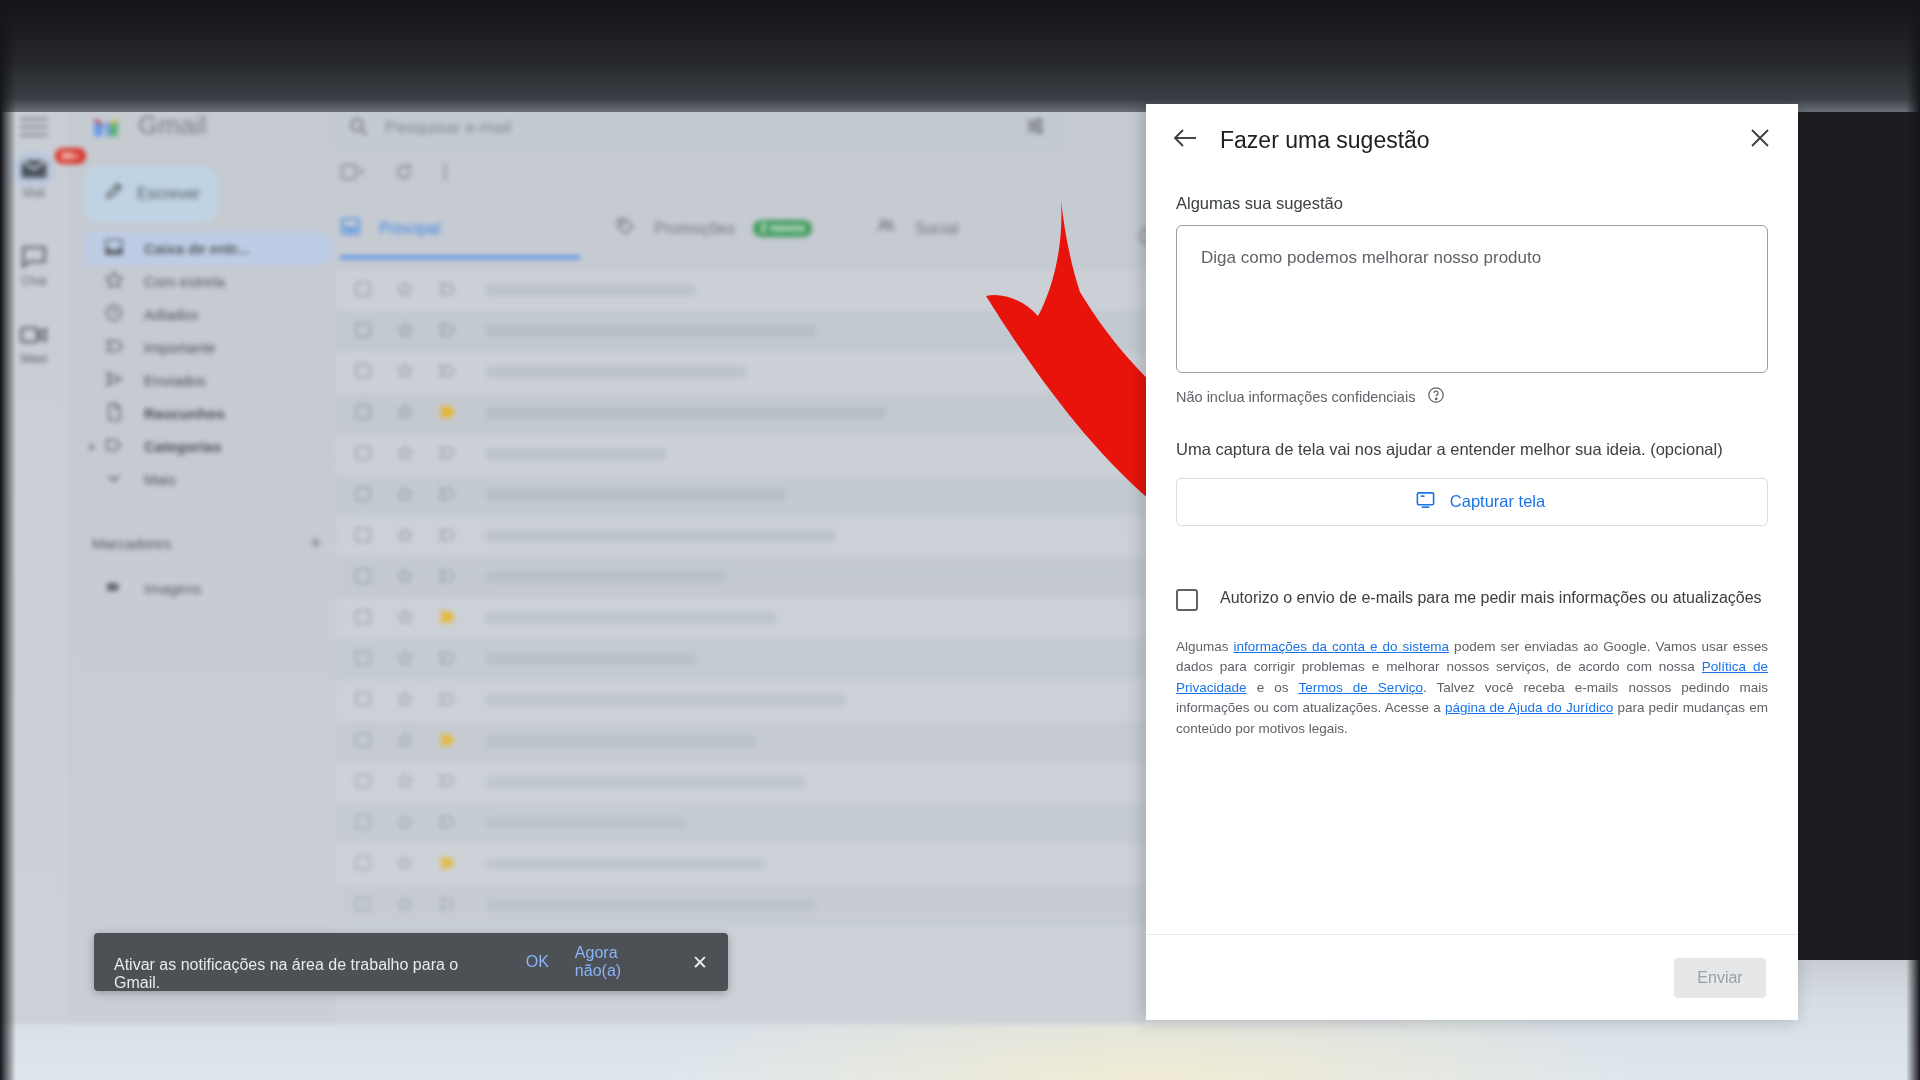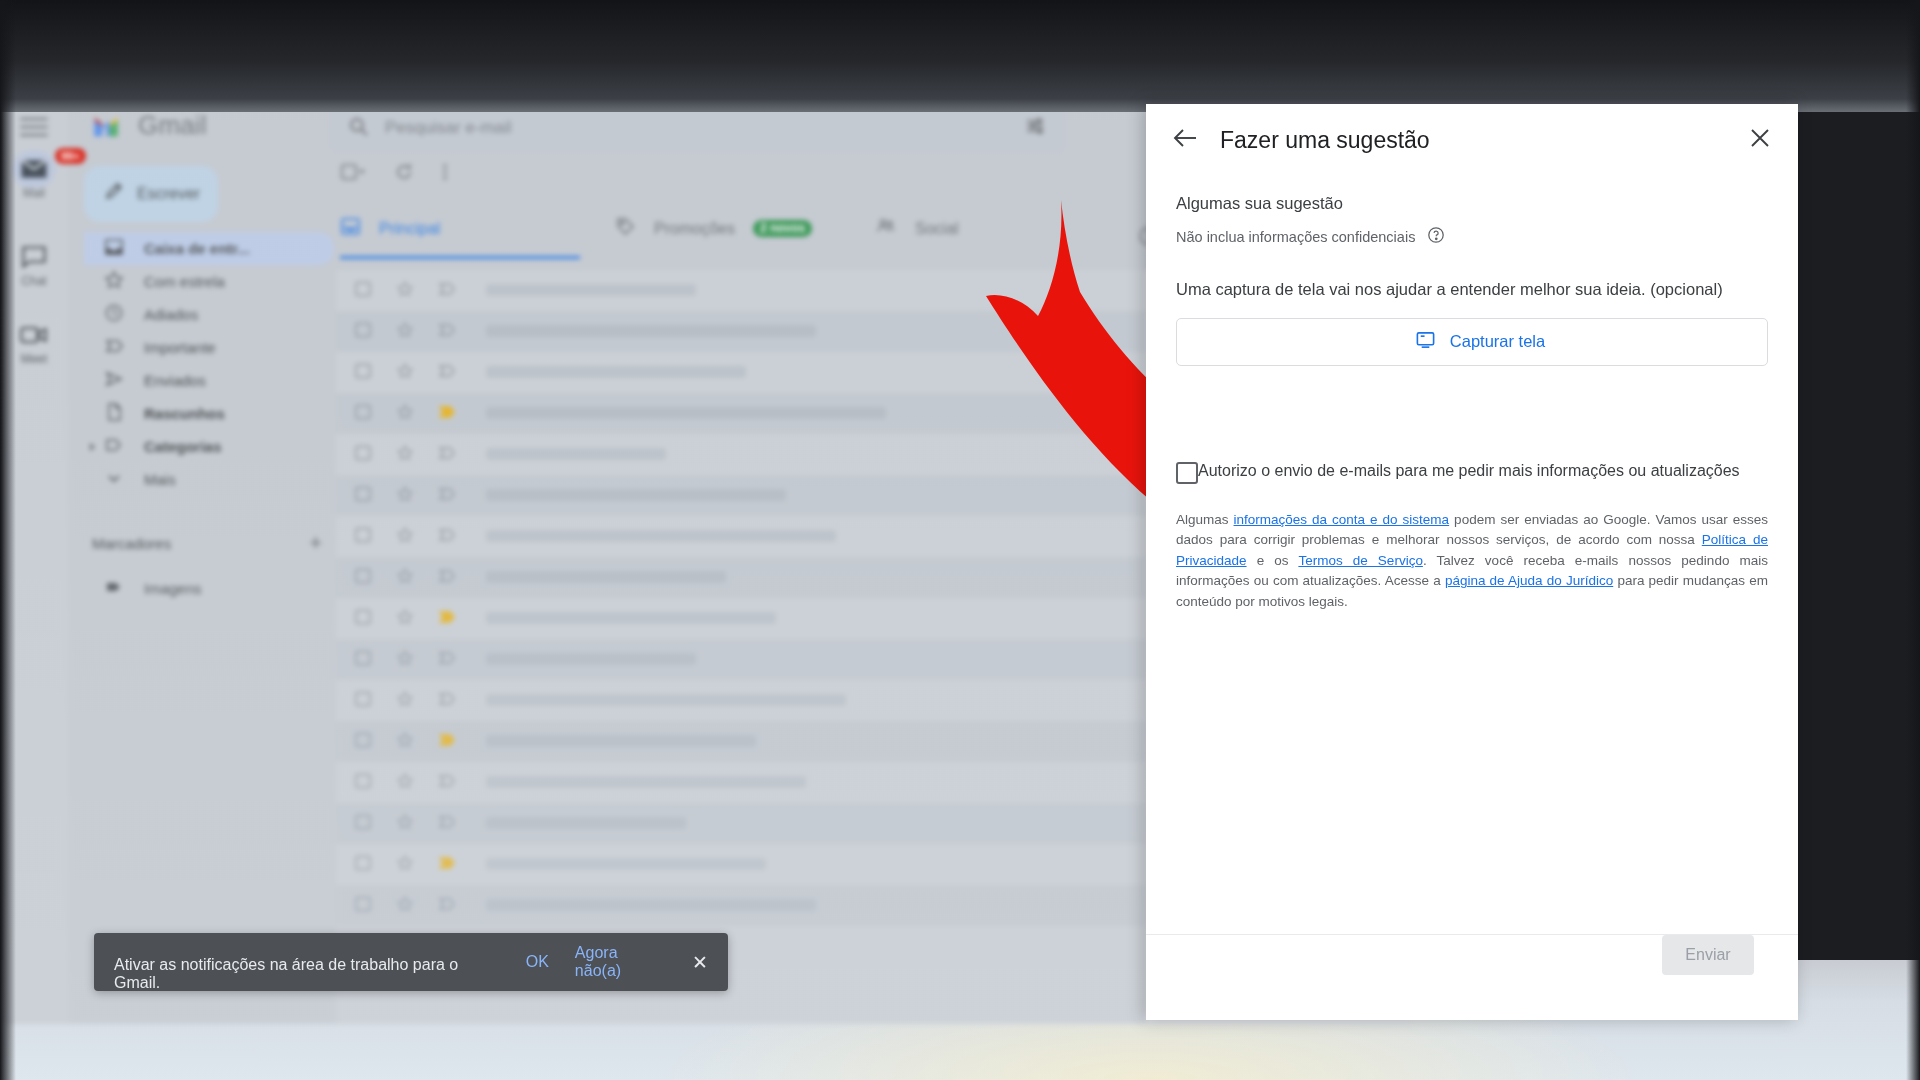--- a/index.html
+++ b/index.html
@@ -158,33 +158,33 @@
   .hint-row { display: flex; align-items: center; gap: 12px; margin-top: 13px; }
   .hint-text { font-size: 14.5px; color: #5f6368; }
 
   .shot-copy { margin-top: 30px; font-size: 16.5px; color: #3c4043; line-height: 1.45; }
   .capture-btn {
     margin-top: 16px; width: 100%; height: 48px; border: 1px solid #dadce0; border-radius: 5px;
     display: flex; align-items: center; justify-content: center; gap: 14px;
     color: #1a73e8; font-size: 16.5px; background: #fff; padding-left: 16px;
   }
 
-  .consent-row { display: flex; align-items: flex-start; margin-top: 93px; }
+  .consent-row { display: flex; align-items: flex-start; gap: 22px; margin-top: 60px; }
   .cbox { width: 22px; height: 22px; border: 2px solid #5f6368; border-radius: 3px; flex: 0 0 auto; margin-top: 3px; }
   .consent-text { font-size: 16px; color: #3c4043; line-height: 1.55; }
 
   .legal {
     margin-top: 26px; font-size: 13.5px; color: #5f6368; line-height: 1.52;
     text-align: justify;
   }
   .legal a { color: #1a73e8; text-decoration: underline; }
 
   .dlg-footer {
     flex: 0 0 auto; height: 86px; border-top: 1px solid #e8eaed;
-    display: flex; align-items: flex-start; justify-content: flex-end; padding-right: 44px;
+    display: flex; align-items: center; justify-content: flex-end; padding-right: 32px;
   }
   .send-btn {
     min-width: 92px; height: 40px; padding: 0 20px; background: #e6e7e9;
     border: none; border-radius: 4px; color: #9aa0a6; font-size: 16px;
     font-family: "Liberation Sans", sans-serif;
   }
 </style>
 </head>
 <body>
 
@@ -624,20 +624,21 @@
       <span class="dlg-x">
         <svg width="24" height="24" viewBox="0 0 24 24" fill="none" stroke="#3c4043" stroke-width="1.9">
             <path d="M4 4l16 16M20 4L4 20"></path>
           </svg>
       </span>
     </div>
 
     <div class="dlg-body">
 
       <div class="field-label">Algumas sua sugestão</div>
+      <div class="suggest-box">Diga como podemos melhorar nosso produto</div>
 
       <div class="hint-row">
         <span class="hint-text">Não inclua informações confidenciais</span>
         <span>
           <svg width="18" height="18" viewBox="0 0 20 20" fill="none" stroke="#5f6368" stroke-width="1.4">
               <circle cx="10" cy="10" r="8"></circle>
               <path d="M7.8 7.6a2.3 2.3 0 1 1 2.6 2.6v1.3"></path>
               <circle cx="10.3" cy="14.3" r=".85" fill="#5f6368"></circle>
             </svg>
         </span>

